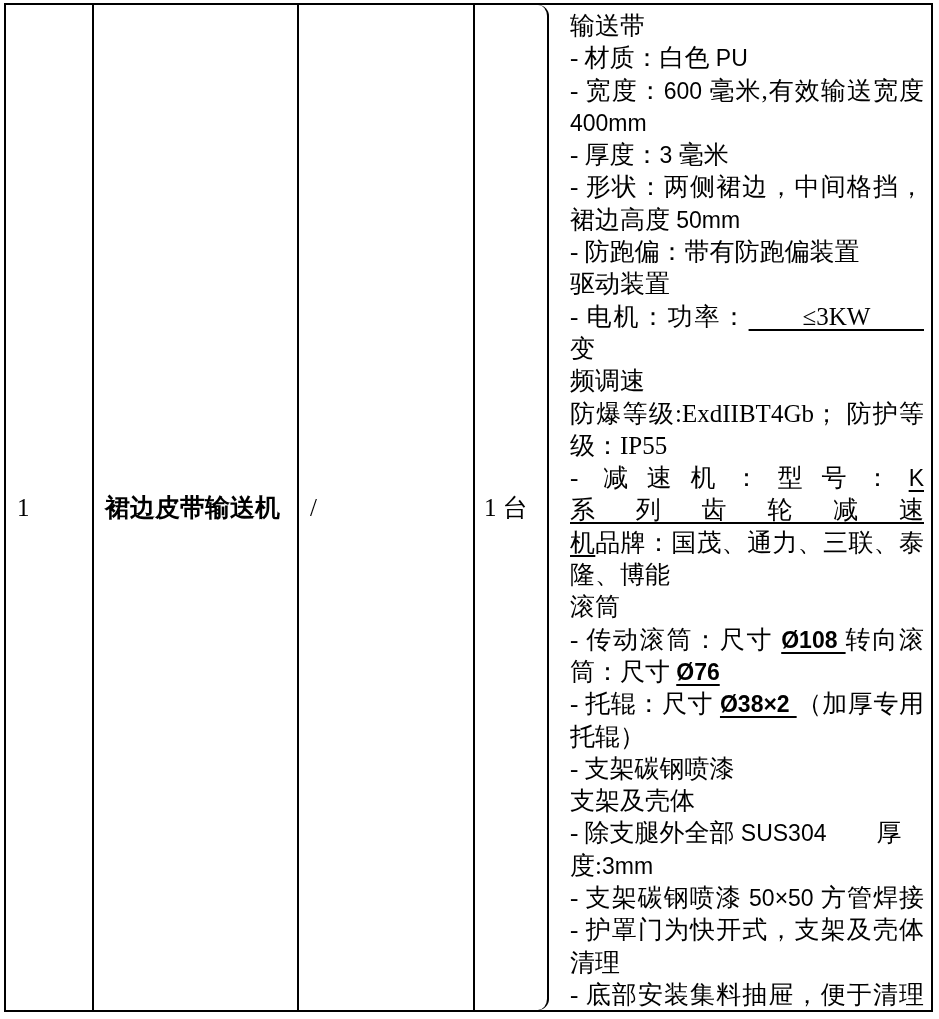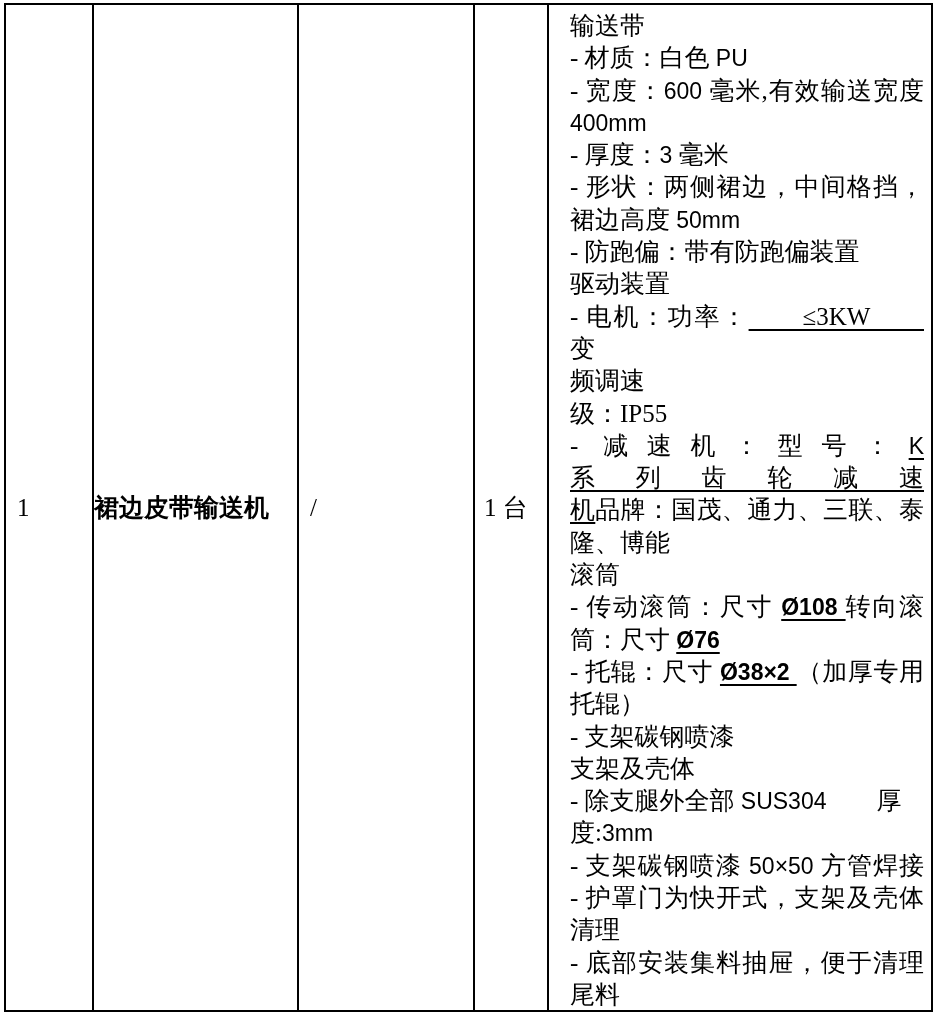--- a/index.html
+++ b/index.html
@@ -30,23 +30,23 @@
     background: #ffffff;
   }
   .cell {
     box-sizing: border-box;
     border-right: 2px solid #000000;
     font-size: 25px;
     overflow: hidden;
   }
   .cell:last-child { border-right: none; }
   .c-serial   { width: 88px;  display: flex; align-items: center; padding-left: 11px; }
-  .c-name     { width: 205px; display: flex; align-items: center; font-weight: bold; }
+  .c-name     { width: 205px; display: flex; align-items: center; padding-left: 11px; font-weight: bold; }
   .c-model    { width: 176px; display: flex; align-items: center; padding-left: 11px; }
-  .c-qty      { width: 74px;  display: flex; align-items: center; padding-left: 9px; white-space: pre; }
+  .c-qty      { width: 74px;  display: flex; align-items: center; padding-left: 9px; white-space: pre; border-radius: 11px; }
   .c-specs    { flex: 1; padding: 5px 7px 0 21px; }
   .spec-line {
     font-size: 25px;
     line-height: 32.3px;
     white-space: normal;
     word-break: keep-all;
   }
   .spec-line.just {
     text-align: justify;
     text-align-last: justify;
@@ -84,20 +84,21 @@
       <div class="spec-line"><span class="seg">- 材质：白色 </span><span class="seg sans">PU</span></div>
       <div class="spec-line just"><span class="seg">- 宽度：</span><span class="seg sans">600</span><span class="seg"> 毫米,有效输送宽度</span></div>
       <div class="spec-line"><span class="seg sans">400mm</span></div>
       <div class="spec-line"><span class="seg">- 厚度：</span><span class="seg sans">3</span><span class="seg"> 毫米</span></div>
       <div class="spec-line just"><span class="seg">- 形状：两侧裙边，中间格挡，</span></div>
       <div class="spec-line"><span class="seg">裙边高度 </span><span class="seg sans">50mm</span></div>
       <div class="spec-line"><span class="seg">- 防跑偏：带有防跑偏装置</span></div>
       <div class="spec-line"><span class="seg">驱动装置</span></div>
       <div class="spec-line just"><span class="seg">- 电机：功率：</span><span class="seg u">　　≤3KW　　</span><span class="seg"> 变</span></div>
       <div class="spec-line"><span class="seg">频调速</span></div>
+      <div class="spec-line just"><span class="seg">防爆等级:ExdIIBT4Gb； 防护等</span></div>
       <div class="spec-line"><span class="seg">级：IP55</span></div>
       <div class="spec-line just"><span class="seg">- 减速机：型号：</span><span class="seg sans u">K </span><span class="seg u">系列齿轮减速</span></div>
       <div class="spec-line just"><span class="seg u">机</span><span class="seg">品牌：国茂、通力、三联、泰</span></div>
       <div class="spec-line"><span class="seg">隆、博能</span></div>
       <div class="spec-line"><span class="seg">滚筒</span></div>
       <div class="spec-line just"><span class="seg">- 传动滚筒：尺寸 </span><span class="seg sans u b">Ø108 </span><span class="seg">转向滚</span></div>
       <div class="spec-line"><span class="seg">筒：尺寸 </span><span class="seg sans u b">Ø76</span></div>
       <div class="spec-line just"><span class="seg">- 托辊：尺寸 </span><span class="seg sans u b">Ø38×2 </span><span class="seg">（加厚专用</span></div>
       <div class="spec-line"><span class="seg">托辊）</span></div>
       <div class="spec-line"><span class="seg">- 支架碳钢喷漆</span></div>

